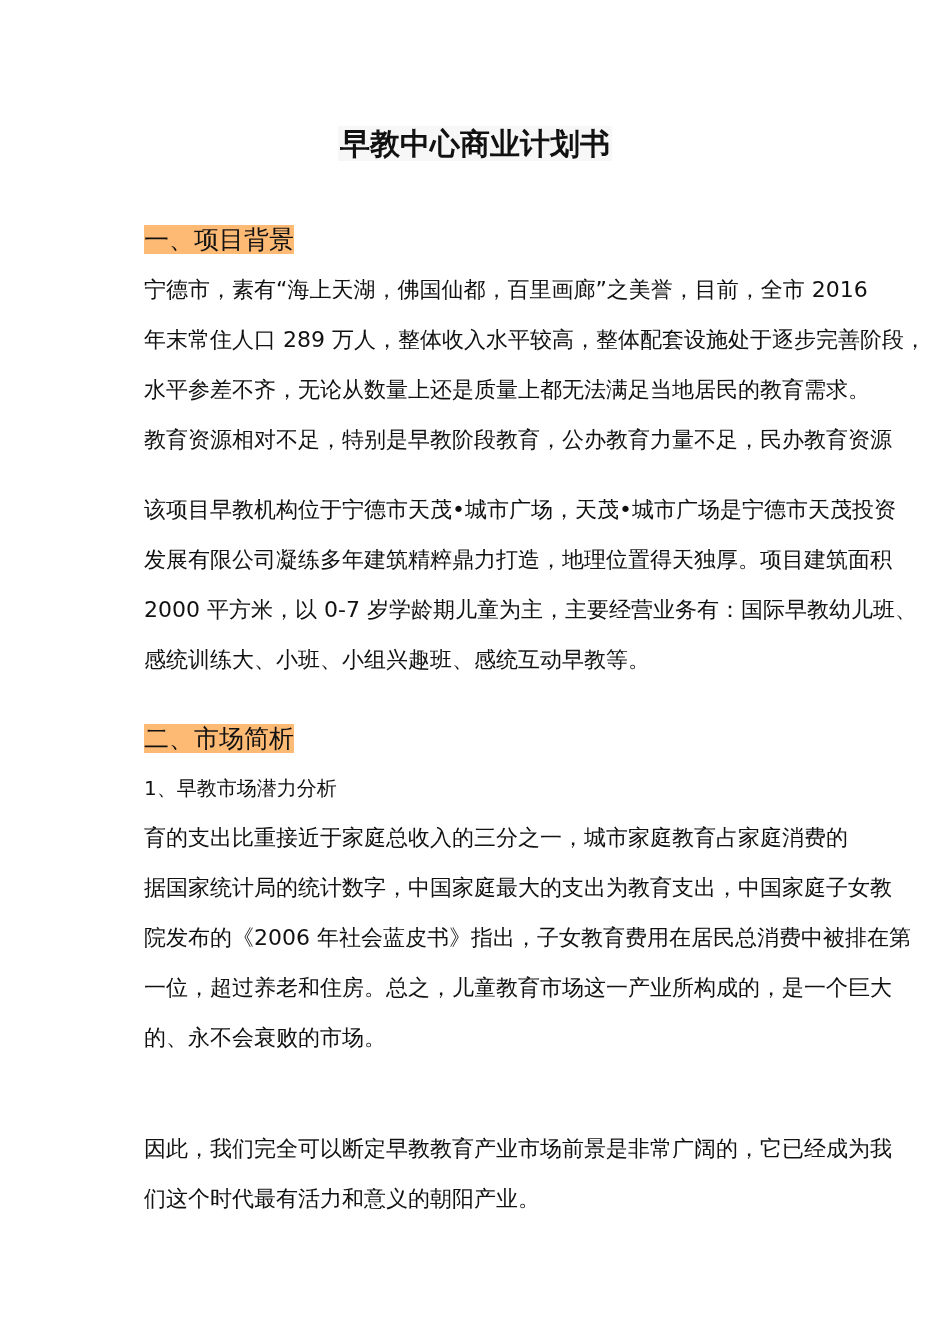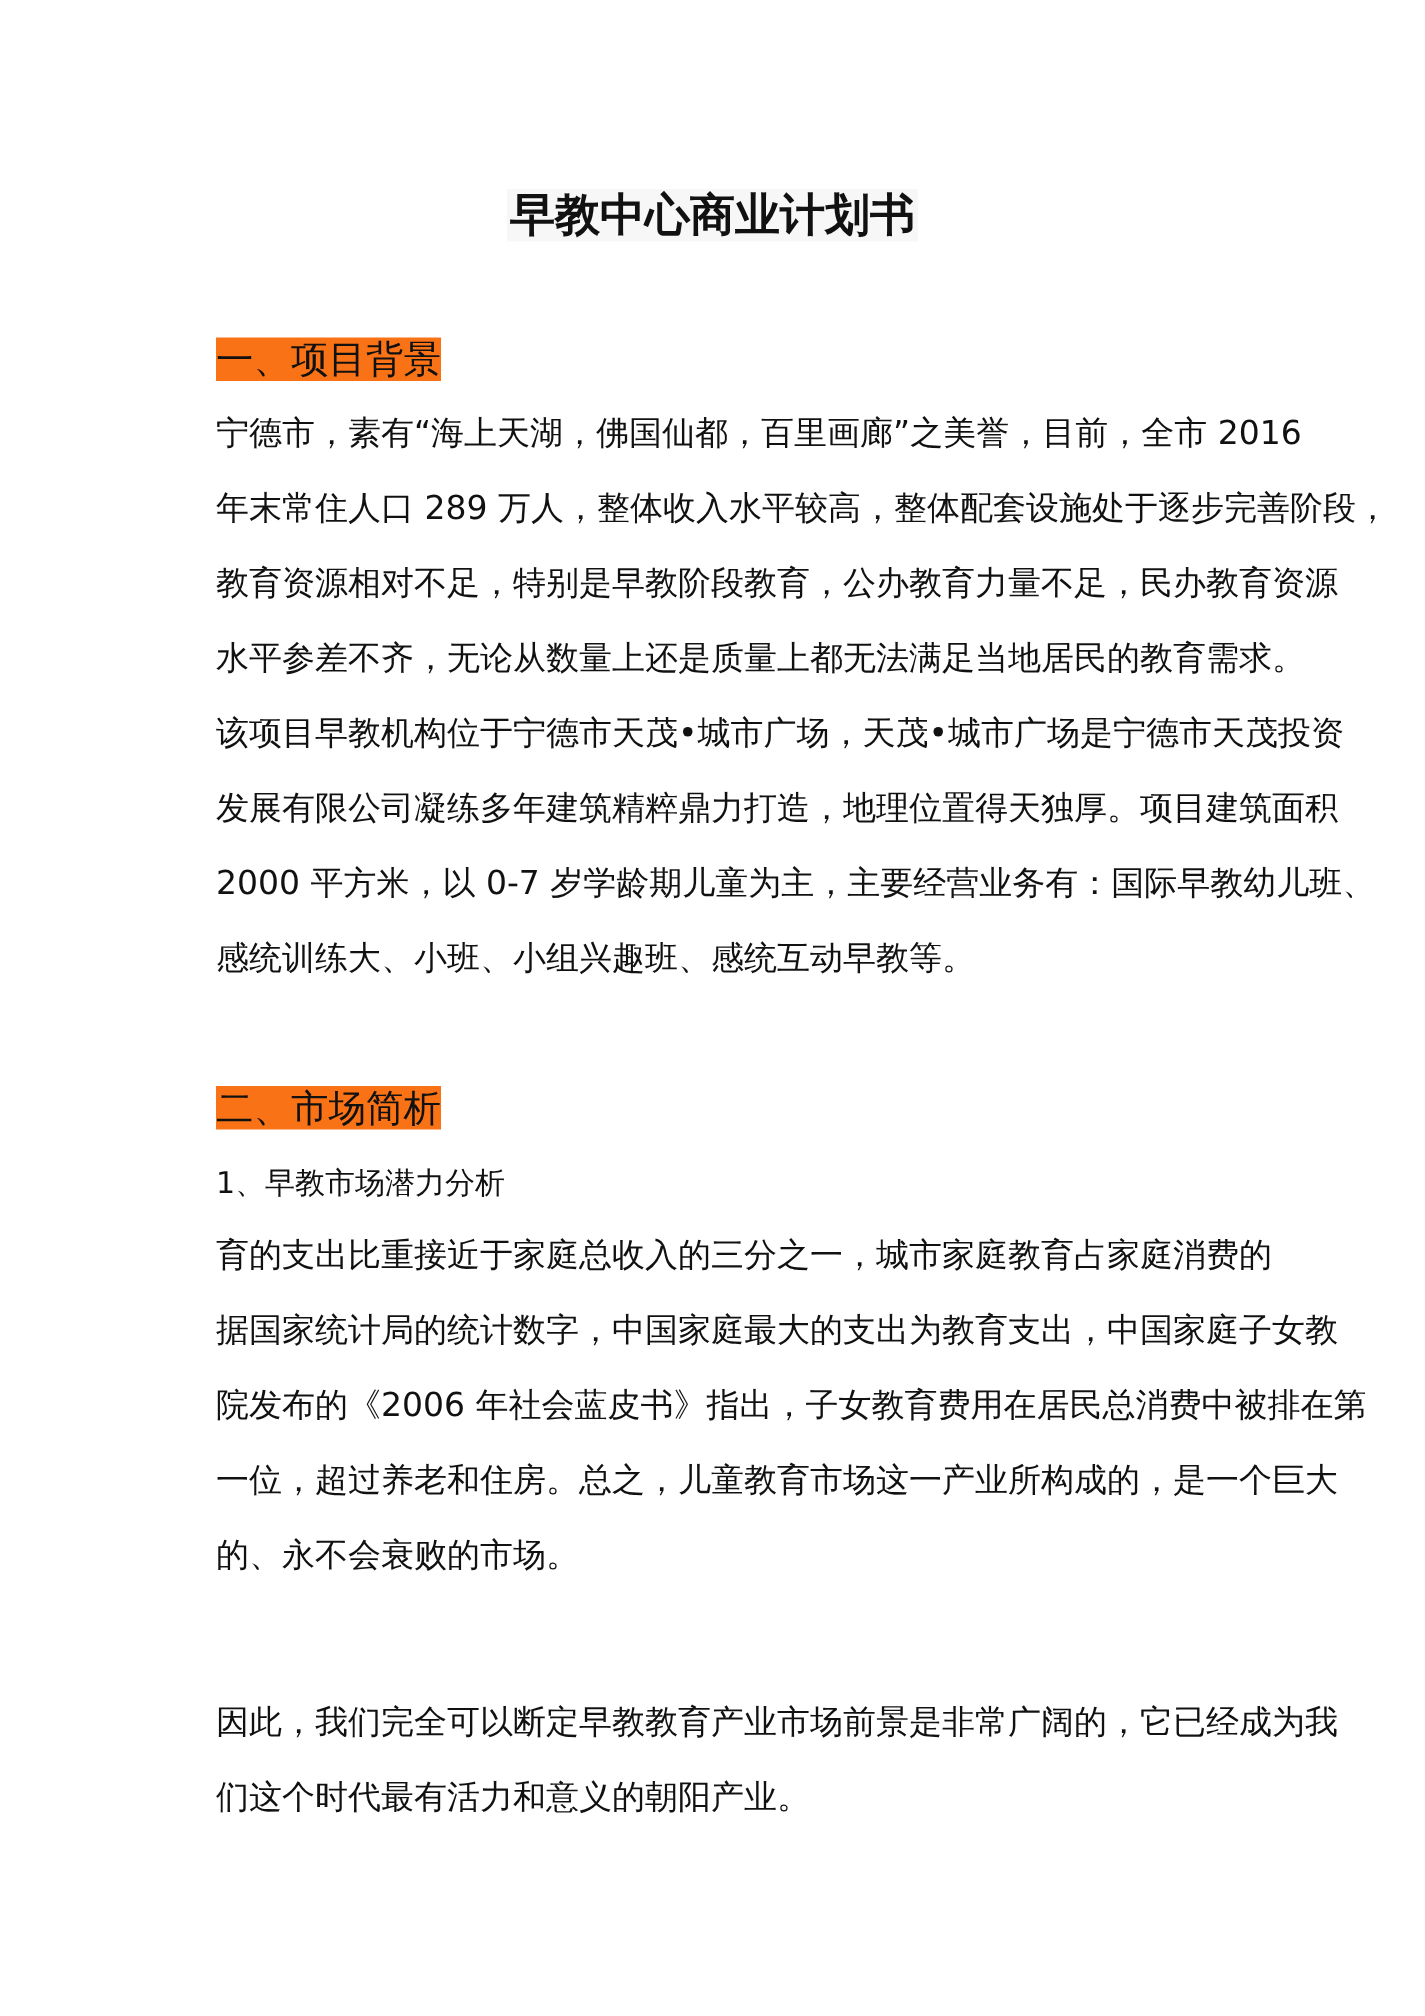--- a/index.html
+++ b/index.html
@@ -36,21 +36,21 @@
       margin-top: 40px;
     }
     .section-heading {
       position: absolute;
       left: 144px;
       font-size: 25px;
       line-height: 36px;
       font-weight: normal;
     }
     .section-heading span {
-      background: #f97316;
+      background: #fdba74;
     }
     .subheading {
       position: absolute;
       left: 144px;
       font-size: 20px;
       line-height: 24px;
     }
     .para {
       position: absolute;
       left: 144px;
@@ -74,25 +74,25 @@
     <span>早教中心商业计划书</span>
   </h1>
 
   <h2 class="section-heading" style="top:222px;margin:0;">
     <span>一、项目背景</span>
   </h2>
 
   <p class="para" style="top:265px;">
     <span class="line">宁德市，素有“海上天湖，佛国仙都，百里画廊”之美誉，目前，全市 2016</span>
     <span class="line">年末常住人口 289 万人，整体收入水平较高，整体配套设施处于逐步完善阶段，</span>
+    <span class="line">水平参差不齐，无论从数量上还是质量上都无法满足当地居民的教育需求。</span>
     <span class="line">教育资源相对不足，特别是早教阶段教育，公办教育力量不足，民办教育资源</span>
-    <span class="line">水平参差不齐，无论从数量上还是质量上都无法满足当地居民的教育需求。</span>
   </p>
 
-  <p class="para" style="top:465px;">
+  <p class="para" style="top:485px;">
     <span class="line">该项目早教机构位于宁德市天茂•城市广场，天茂•城市广场是宁德市天茂投资</span>
     <span class="line">发展有限公司凝练多年建筑精粹鼎力打造，地理位置得天独厚。项目建筑面积</span>
     <span class="line">2000 平方米，以 0-7 岁学龄期儿童为主，主要经营业务有：国际早教幼儿班、</span>
     <span class="line">感统训练大、小班、小组兴趣班、感统互动早教等。</span>
   </p>
 
   <h2 class="section-heading" style="top:721px;margin:0;">
     <span>二、市场简析</span>
   </h2>
 

